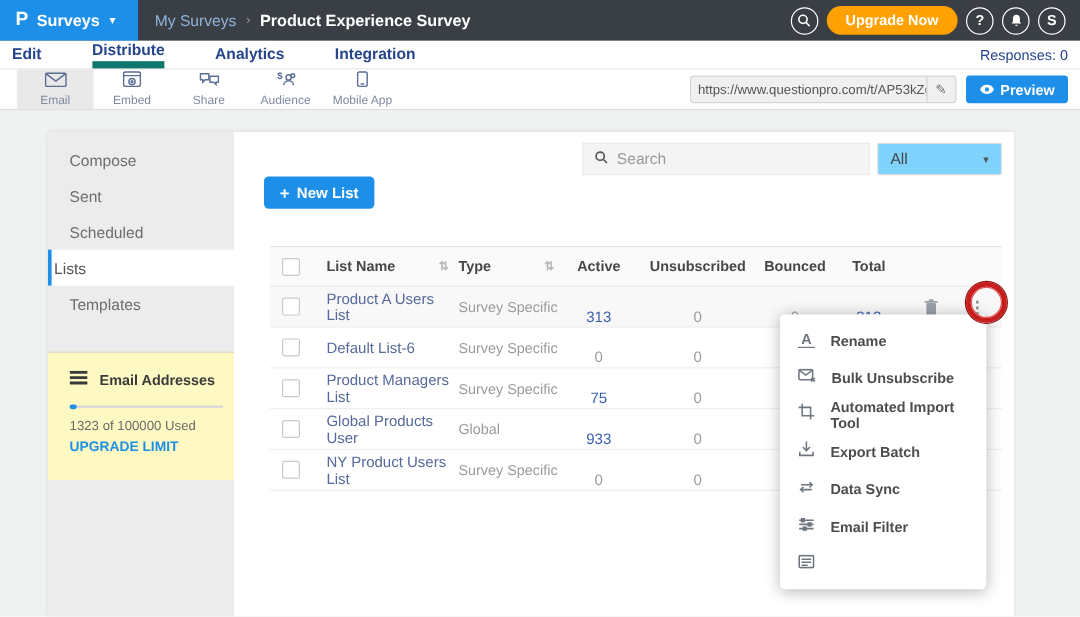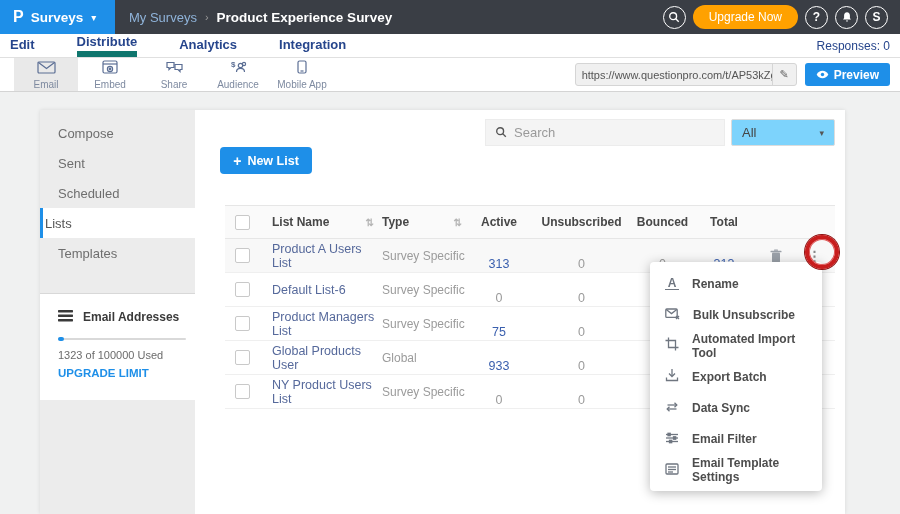--- a/index.html
+++ b/index.html
@@ -11,21 +11,21 @@
   .brand { width:115px; height:34px; background:#1e8fe8; display:flex; align-items:center; padding-left:13px; gap:7px; cursor:pointer; }
   .brand .logo { color:#fff; font-weight:700; font-size:16px; }
   .brand .blabel { color:#fff; font-size:13.5px; font-weight:600; }
   .brand .caret { color:#fff; font-size:10px; margin-left:1px; }
   .crumbs { display:flex; align-items:center; gap:8px; margin-left:14px; flex:1; }
   .crumb-parent { color:#8fb3d9; font-size:13px; }
   .crumb-sep { color:#9a9a9a; font-size:11px; }
   .crumb-title { color:#fff; font-size:13.5px; font-weight:600; }
   .top-actions { display:flex; align-items:center; gap:7px; padding-right:12px; }
   .circ { width:23px; height:23px; border:1.6px solid #fff; border-radius:50%; display:flex; align-items:center; justify-content:center; color:#fff; font-size:12px; font-weight:700; cursor:pointer; }
-  .upgrade { background:#ffa100; color:#fff; border:none; font-weight:400; font-size:12px; padding:5px 16px; border-radius:12px; cursor:pointer; font-family:"Liberation Sans",sans-serif; }
+  .upgrade { background:#ffa100; color:#fff; border:none; font-weight:700; font-size:12px; padding:5px 16px; border-radius:12px; cursor:pointer; font-family:"Liberation Sans",sans-serif; }
 
   
   .navrow { position:absolute; left:0; top:34px; width:900px; height:24px; background:#fff; border-bottom:1px solid #e0e0e0; display:flex; align-items:center; }
   .navitem { color:#26458c; font-size:13px; font-weight:600; margin-left:42px; padding-bottom:2px; cursor:pointer; }
   .navitem:first-child { margin-left:10px; }
   .navitem.active { border-bottom:6px solid #0f766e; }
   .responses { margin-left:auto; margin-right:10px; color:#26458c; font-size:12px; }
 
   
   .toolbar { position:absolute; left:0; top:58px; width:900px; height:34px; background:#fff; border-bottom:1px solid #d4d4d4; display:flex; align-items:stretch; }
@@ -42,21 +42,21 @@
 
   
   .content { position:absolute; left:0; top:92px; width:900px; height:497px; background:#f0f1f1; }
   .card { position:absolute; left:40px; top:18px; width:805px; height:404px; background:#fff; box-shadow:0 0 4px rgba(0,0,0,.10); }
 
   
   .sidebar { position:absolute; left:0; top:0; width:155px; height:404px; background:#ececec; }
   .snav { padding-top:8px; }
   .sitem { height:30px; display:flex; align-items:center; padding-left:18px; font-size:13px; color:#6e6e6e; cursor:pointer; }
   .sitem.active { background:#fff; color:#555; border-left:3px solid #1e8fe8; padding-left:2px; }
-  .ea { position:absolute; left:0; top:183px; width:155px; height:107px; background:#ffffff; border-top:1px solid #d8d8d8; padding:14px 12px 16px 18px; }
+  .ea { position:absolute; left:0; top:183px; width:155px; height:107px; background:#fef9c3; border-top:1px solid #d8d8d8; padding:14px 12px 16px 18px; }
   .ea-head { display:flex; align-items:center; gap:10px; }
   .ea-title { font-size:12px; font-weight:700; color:#3a3a3a; }
   .pbar { position:relative; margin-top:12px; width:128px; height:2px; background:#d9d9d9; border-radius:1px; }
   .pfill { position:absolute; left:0; top:-1px; width:6px; height:4px; background:#1e8fe8; border-radius:2px; }
   .ea-usage { margin-top:9px; font-size:11px; color:#6b6b6b; }
   .ea-upgrade { margin-top:6px; font-size:11.5px; font-weight:700; color:#1e8fe8; cursor:pointer; }
 
   
   .searchbox { position:absolute; left:445px; top:9px; width:240px; height:27px; background:#f4f4f4; border:1px solid #ececec; display:flex; align-items:center; gap:7px; padding:0 9px; }
   .searchbox input { border:none; outline:none; background:transparent; font-size:13px; color:#444; width:100%; font-family:"Liberation Sans",sans-serif; }
@@ -377,19 +377,18 @@
           </svg></span>
       <span class="mlabel">Email Filter</span>
     </div>
     <div class="mitem">
       <span><svg width="14" height="12" viewBox="0 0 14 12">
             <rect x="1" y="1" width="12" height="10" rx="1"></rect>
             <line x1="3" y1="4" x2="11" y2="4"></line>
             <line x1="3" y1="6.5" x2="11" y2="6.5"></line>
             <line x1="3" y1="9" x2="8" y2="9"></line>
           </svg></span>
-      <span class="mlabel">Email Template Settings</span>
     </div>
   </div>
 
   <div class="redcircle"></div>
 
 </div>
 
 </body></html>

